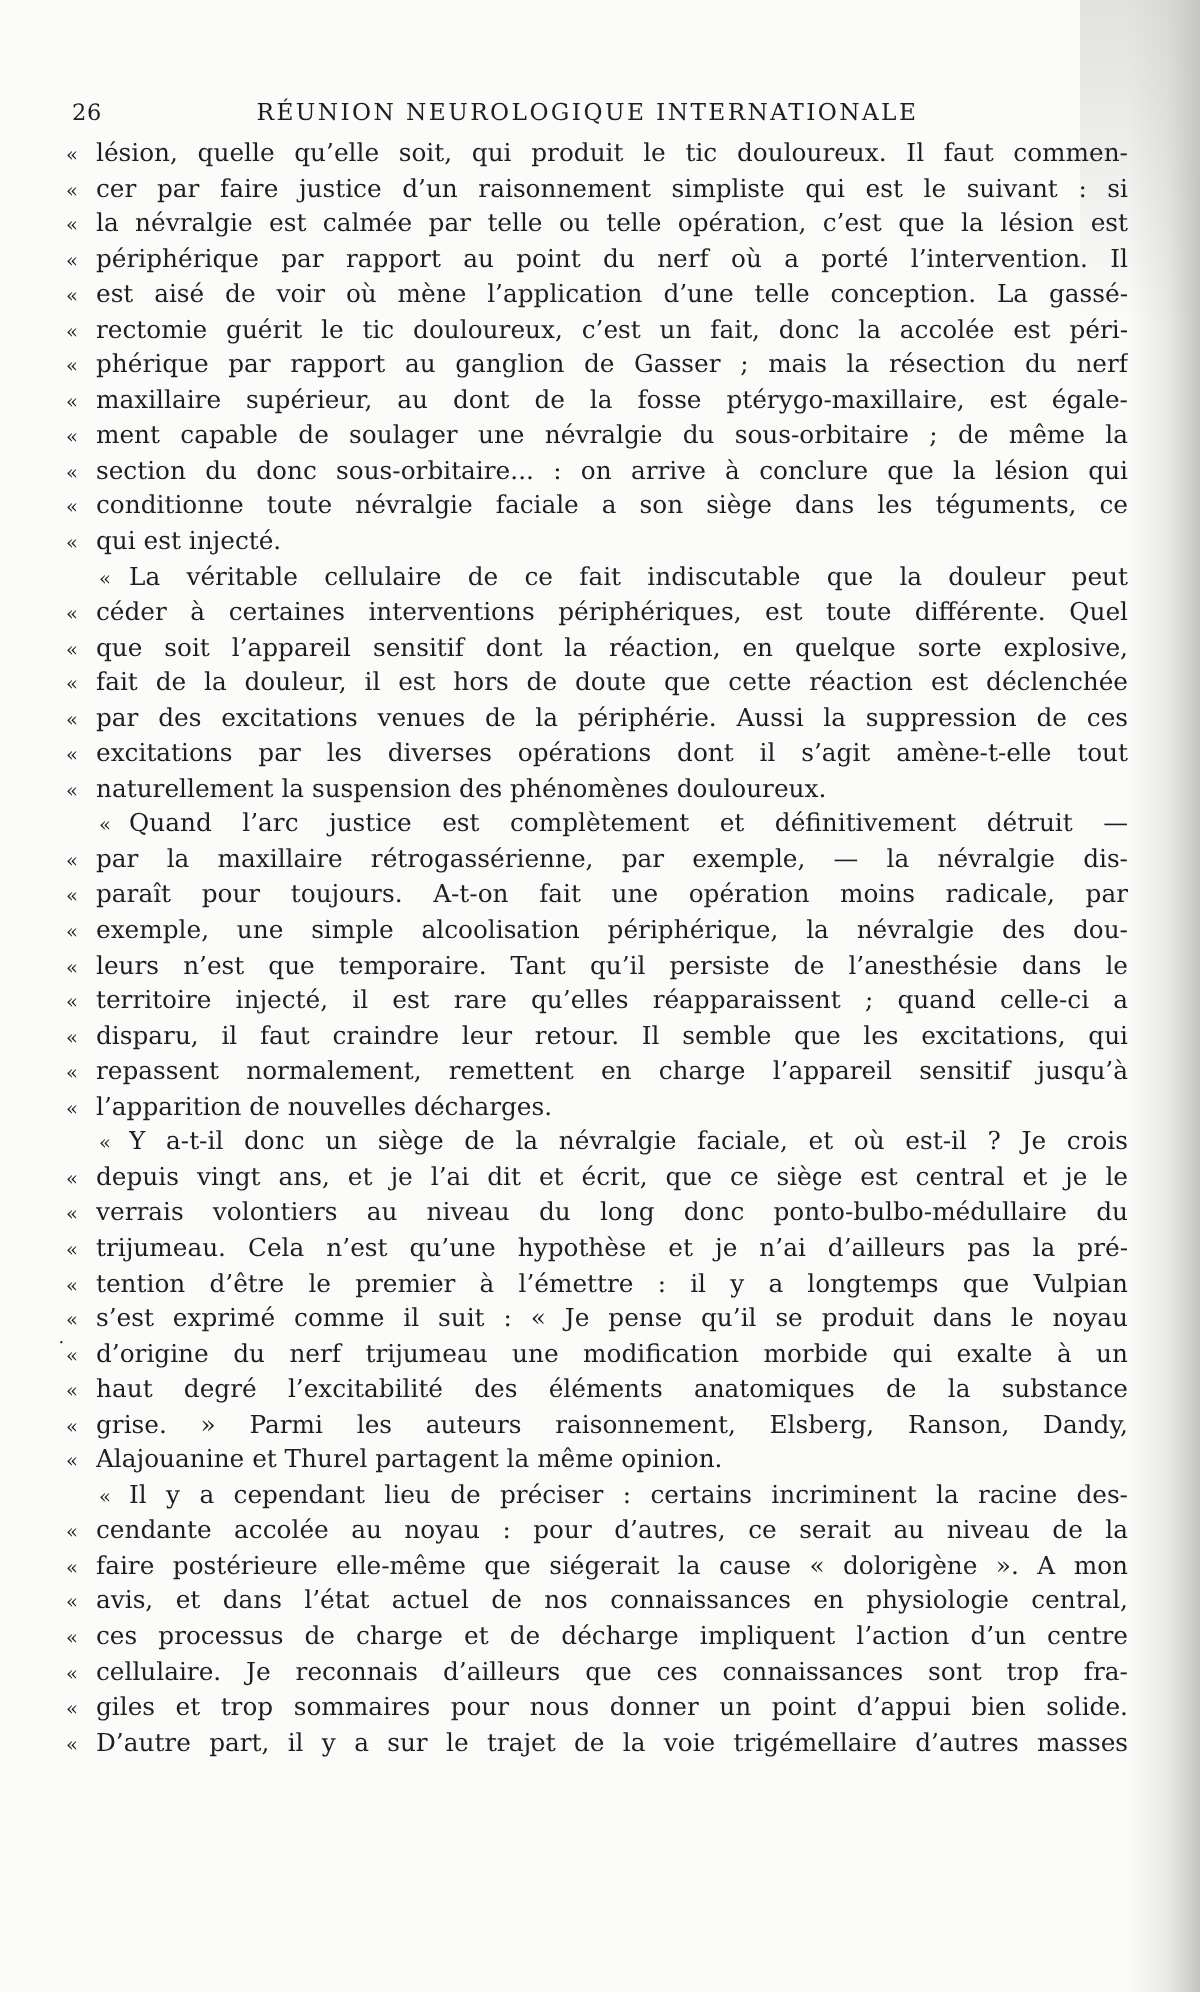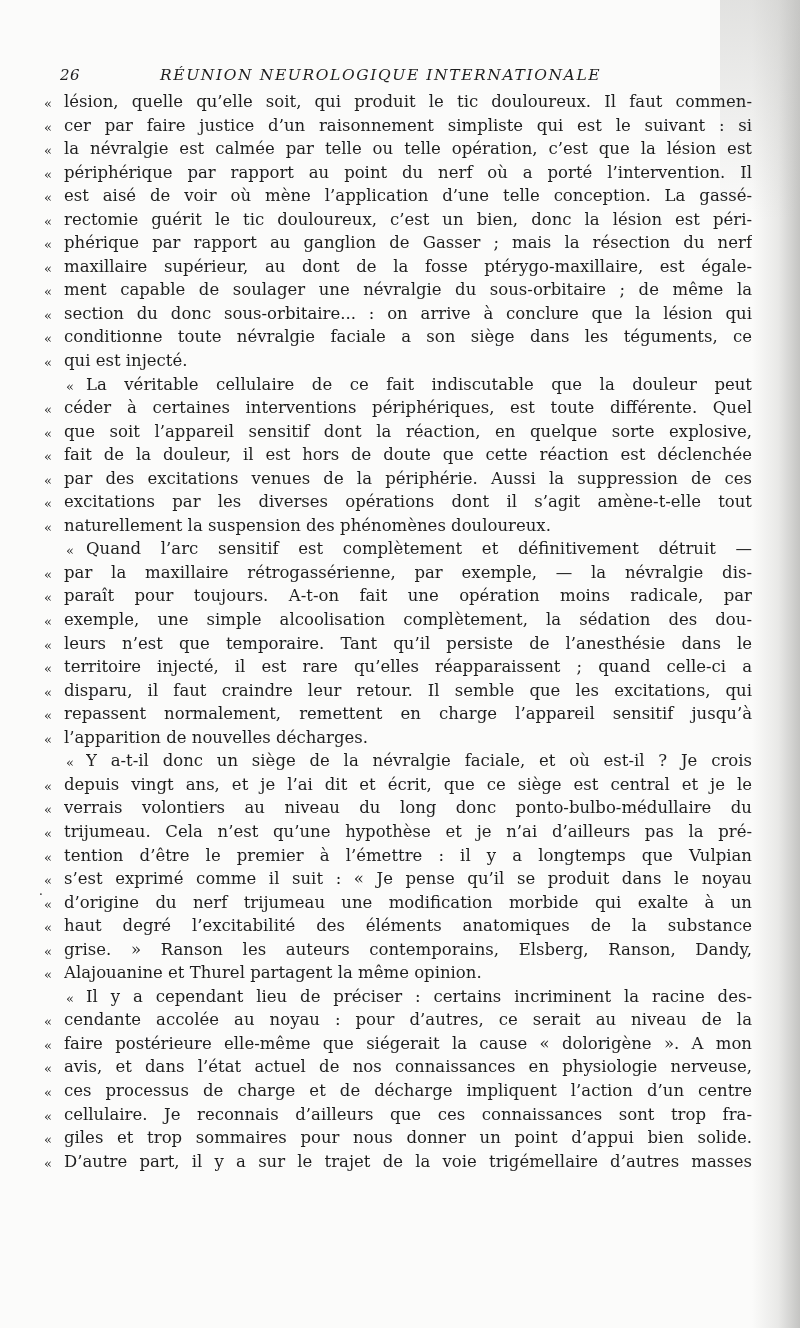--- a/index.html
+++ b/index.html
@@ -15,26 +15,26 @@
     background: linear-gradient(to right, rgba(251,251,250,0) 0%, rgba(220,220,218,0.6) 55%, rgba(190,190,188,0.9) 100%);
   }
   .edge-shade-top {
     position: absolute; top: 0; right: 0; width: 80px; height: 220px;
     background: linear-gradient(to bottom, rgba(200,200,198,0.5) 0%, rgba(251,251,250,0) 100%);
   }
   .header {
     position: absolute; top: 66px; left: 44px; width: 720px; height: 24px;
   }
   .page-number {
-    position: absolute; left: 16px; top: 0;
-    font-size: 15px; letter-spacing: 0.5px; font-style: italic;
+    position: absolute; left: 4px; top: 0;
+    font-size: 15px; letter-spacing: 0.5px;
   }
   .running-title {
-    position: absolute; left: 116px; top: 0;
-    font-style: italic; font-size: 15.5px; letter-spacing: 1.6px;
+    position: absolute; left: 127px; top: 0;
+    font-size: 15.5px; letter-spacing: 1.6px;
   }
   .body-text {
     position: absolute; top: 90px; left: 44px; width: 708px;
     font-size: 16.5px; line-height: 23.55px;
   }
   .line {
     display: flex; white-space: nowrap; height: 23.55px;
   }
   .guillemet {
     display: inline-block; width: 20px; font-size: 13px; padding-top: 2px;
@@ -79,21 +79,21 @@
     <div class="line">
       <span class="guillemet">«</span>
       <span class="txt">périphérique par rapport au point du nerf où a porté l’intervention. Il</span>
     </div>
     <div class="line">
       <span class="guillemet">«</span>
       <span class="txt">est aisé de voir où mène l’application d’une telle conception. La gassé-</span>
     </div>
     <div class="line">
       <span class="guillemet">«</span>
-      <span class="txt">rectomie guérit le tic douloureux, c’est un bien, donc la lésion est péri-</span>
+      <span class="txt">rectomie guérit le tic douloureux, c’est un fait, donc la accolée est péri-</span>
     </div>
     <div class="line">
       <span class="guillemet">«</span>
       <span class="txt">phérique par rapport au ganglion de Gasser ; mais la résection du nerf</span>
     </div>
     <div class="line">
       <span class="guillemet">«</span>
       <span class="txt">maxillaire supérieur, au dont de la fosse ptérygo-maxillaire, est égale-</span>
     </div>
     <div class="line">
@@ -135,33 +135,33 @@
     <div class="line">
       <span class="guillemet">«</span>
       <span class="txt">excitations par les diverses opérations dont il s’agit amène-t-elle tout</span>
     </div>
     <div class="line last">
       <span class="guillemet">«</span>
       <span class="txt">naturellement la suspension des phénomènes douloureux.</span>
     </div>
     <div class="line indent">
       <span class="guillemet">«</span>
-      <span class="txt">Quand l’arc sensitif est complètement et définitivement détruit —</span>
+      <span class="txt">Quand l’arc justice est complètement et définitivement détruit —</span>
     </div>
     <div class="line">
       <span class="guillemet">«</span>
       <span class="txt">par la maxillaire rétrogassérienne, par exemple, — la névralgie dis-</span>
     </div>
     <div class="line">
       <span class="guillemet">«</span>
       <span class="txt">paraît pour toujours. A-t-on fait une opération moins radicale, par</span>
     </div>
     <div class="line">
       <span class="guillemet">«</span>
-      <span class="txt">exemple, une simple alcoolisation complètement, la sédation des dou-</span>
+      <span class="txt">exemple, une simple alcoolisation périphérique, la névralgie des dou-</span>
     </div>
     <div class="line">
       <span class="guillemet">«</span>
       <span class="txt">leurs n’est que temporaire. Tant qu’il persiste de l’anesthésie dans le</span>
     </div>
     <div class="line">
       <span class="guillemet">«</span>
       <span class="txt">territoire injecté, il est rare qu’elles réapparaissent ; quand celle-ci a</span>
     </div>
     <div class="line">
@@ -203,41 +203,41 @@
     <div class="line">
       <span class="guillemet">«</span>
       <span class="txt">d’origine du nerf trijumeau une modification morbide qui exalte à un</span>
     </div>
     <div class="line">
       <span class="guillemet">«</span>
       <span class="txt">haut degré l’excitabilité des éléments anatomiques de la substance</span>
     </div>
     <div class="line">
       <span class="guillemet">«</span>
-      <span class="txt">grise. » Ranson les auteurs contemporains, Elsberg, Ranson, Dandy,</span>
+      <span class="txt">grise. » Parmi les auteurs raisonnement, Elsberg, Ranson, Dandy,</span>
     </div>
     <div class="line last">
       <span class="guillemet">«</span>
       <span class="txt">Alajouanine et Thurel partagent la même opinion.</span>
     </div>
     <div class="line indent">
       <span class="guillemet">«</span>
       <span class="txt">Il y a cependant lieu de préciser : certains incriminent la racine des-</span>
     </div>
     <div class="line">
       <span class="guillemet">«</span>
       <span class="txt">cendante accolée au noyau : pour d’autres, ce serait au niveau de la</span>
     </div>
     <div class="line">
       <span class="guillemet">«</span>
       <span class="txt">faire postérieure elle-même que siégerait la cause « dolorigène ». A mon</span>
     </div>
     <div class="line">
       <span class="guillemet">«</span>
-      <span class="txt">avis, et dans l’état actuel de nos connaissances en physiologie nerveuse,</span>
+      <span class="txt">avis, et dans l’état actuel de nos connaissances en physiologie central,</span>
     </div>
     <div class="line">
       <span class="guillemet">«</span>
       <span class="txt">ces processus de charge et de décharge impliquent l’action d’un centre</span>
     </div>
     <div class="line">
       <span class="guillemet">«</span>
       <span class="txt">cellulaire. Je reconnais d’ailleurs que ces connaissances sont trop fra-</span>
     </div>
     <div class="line">

